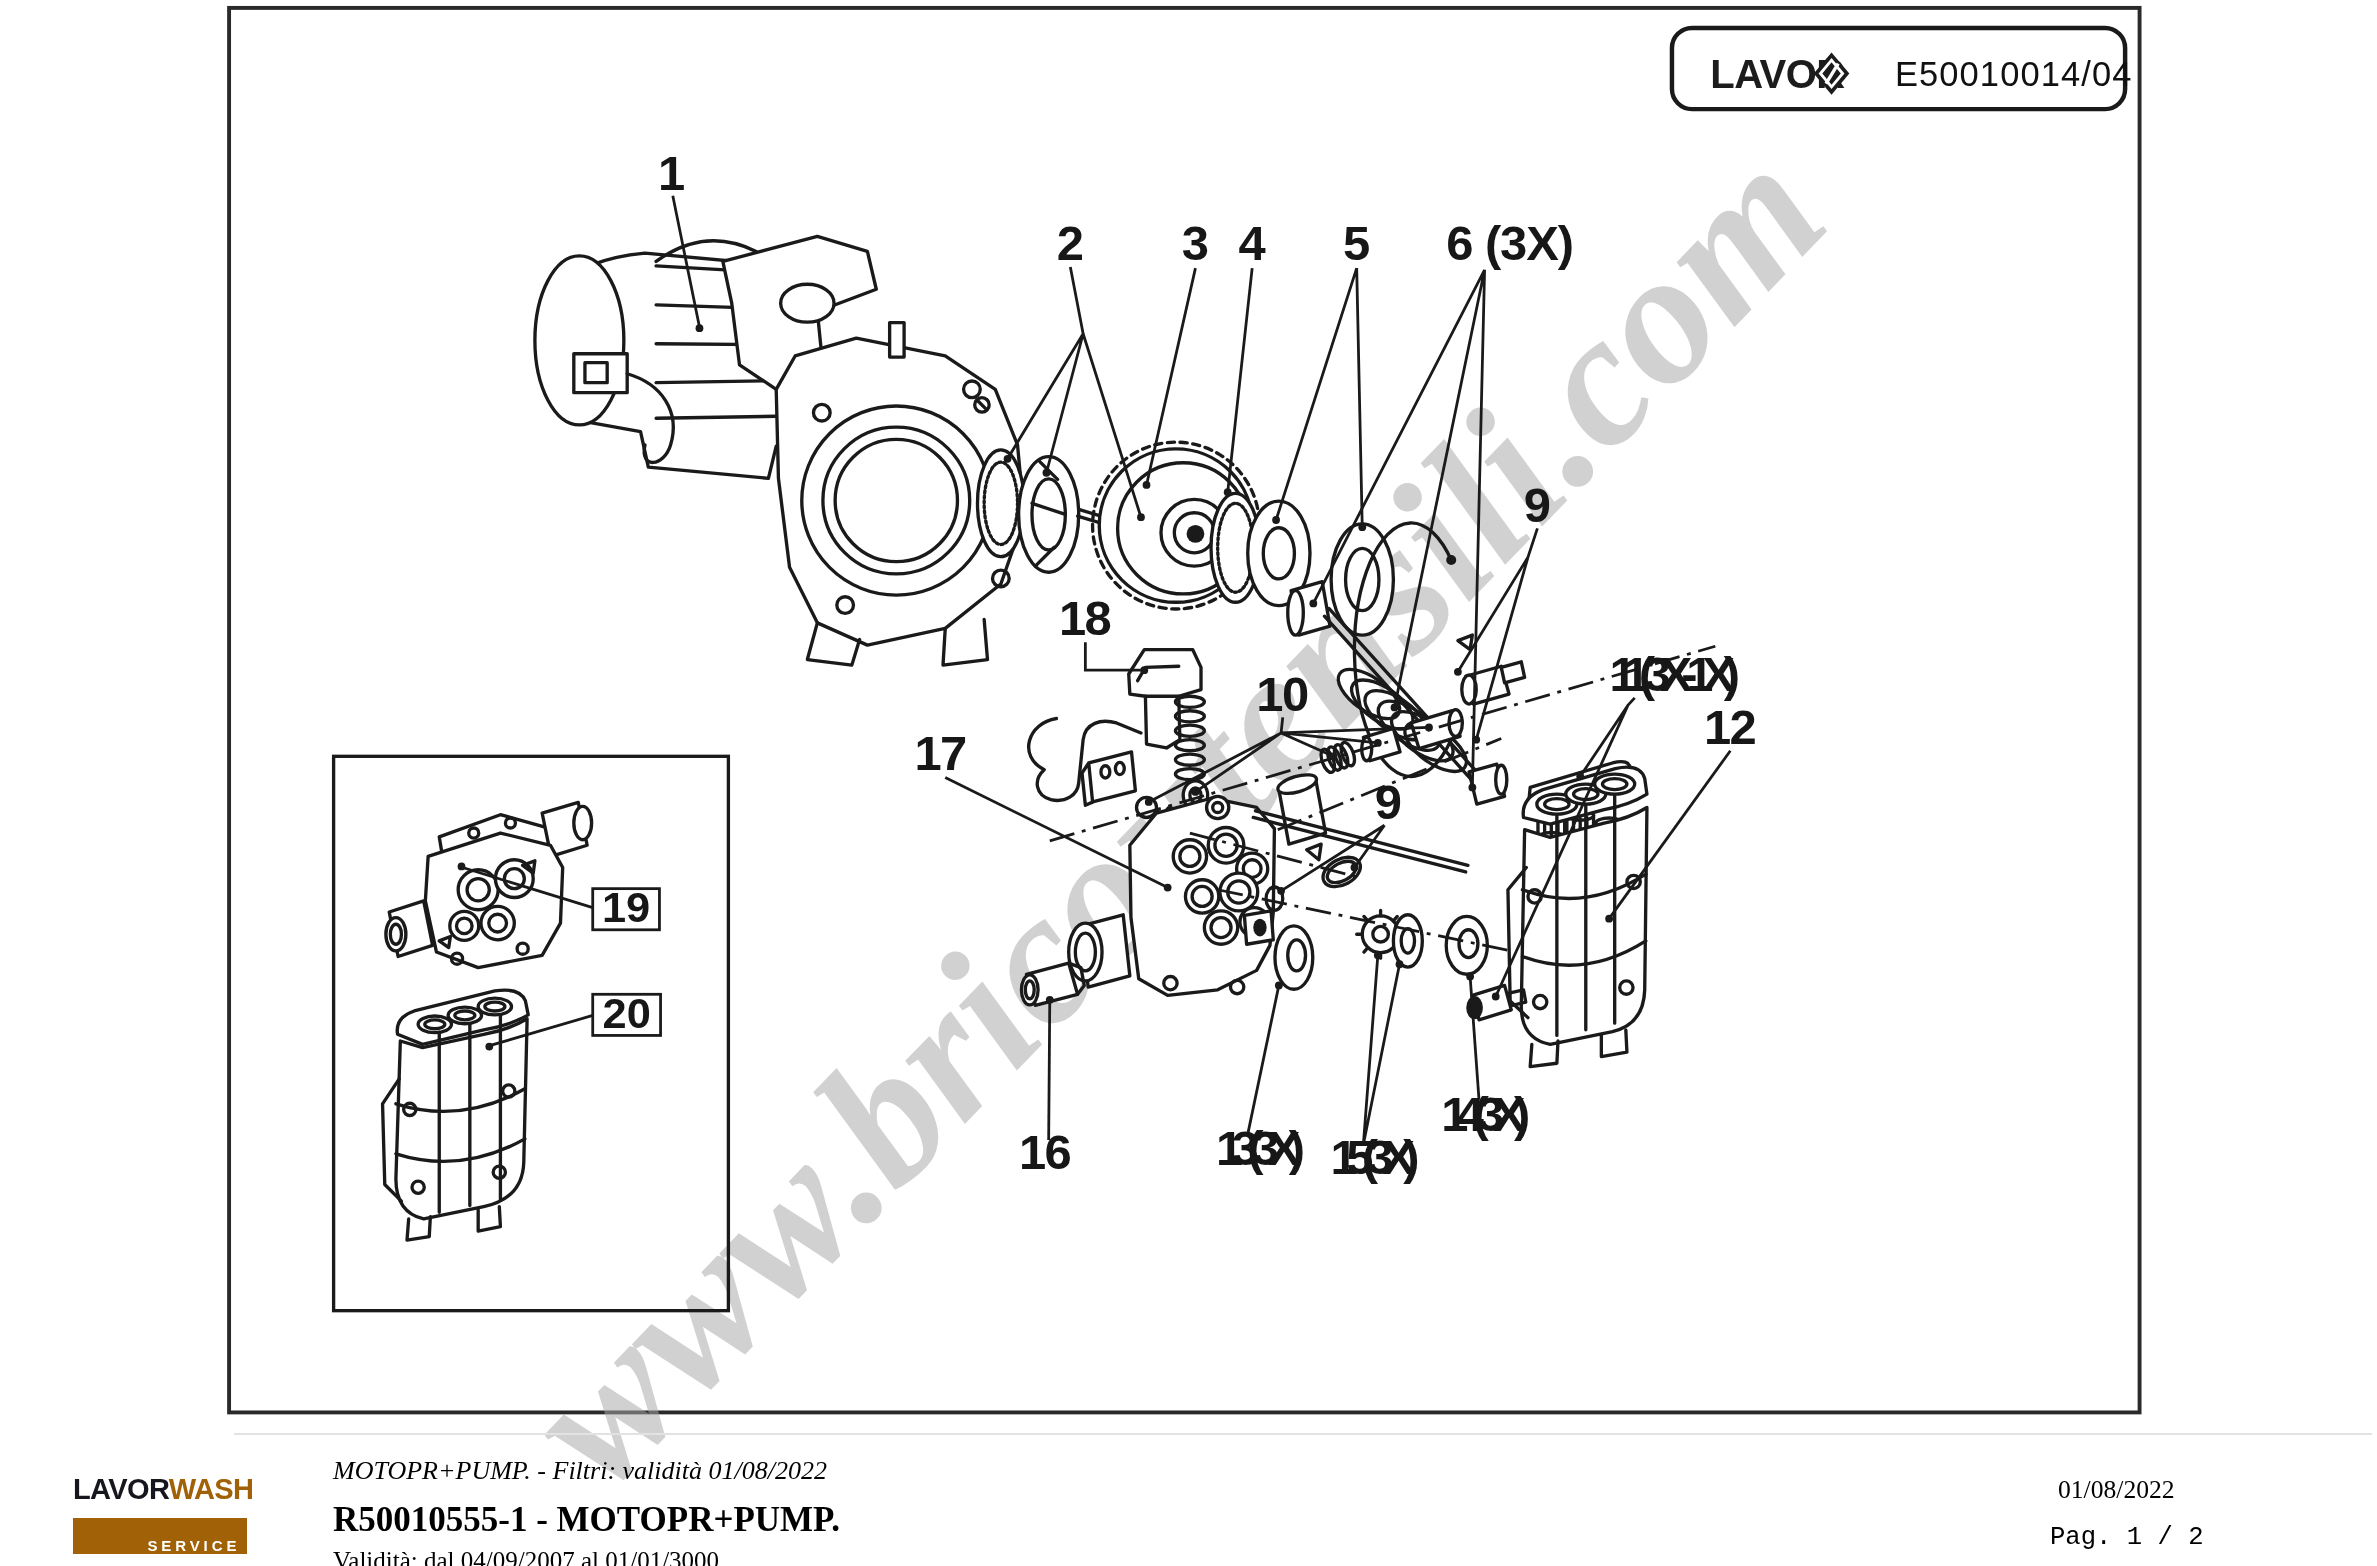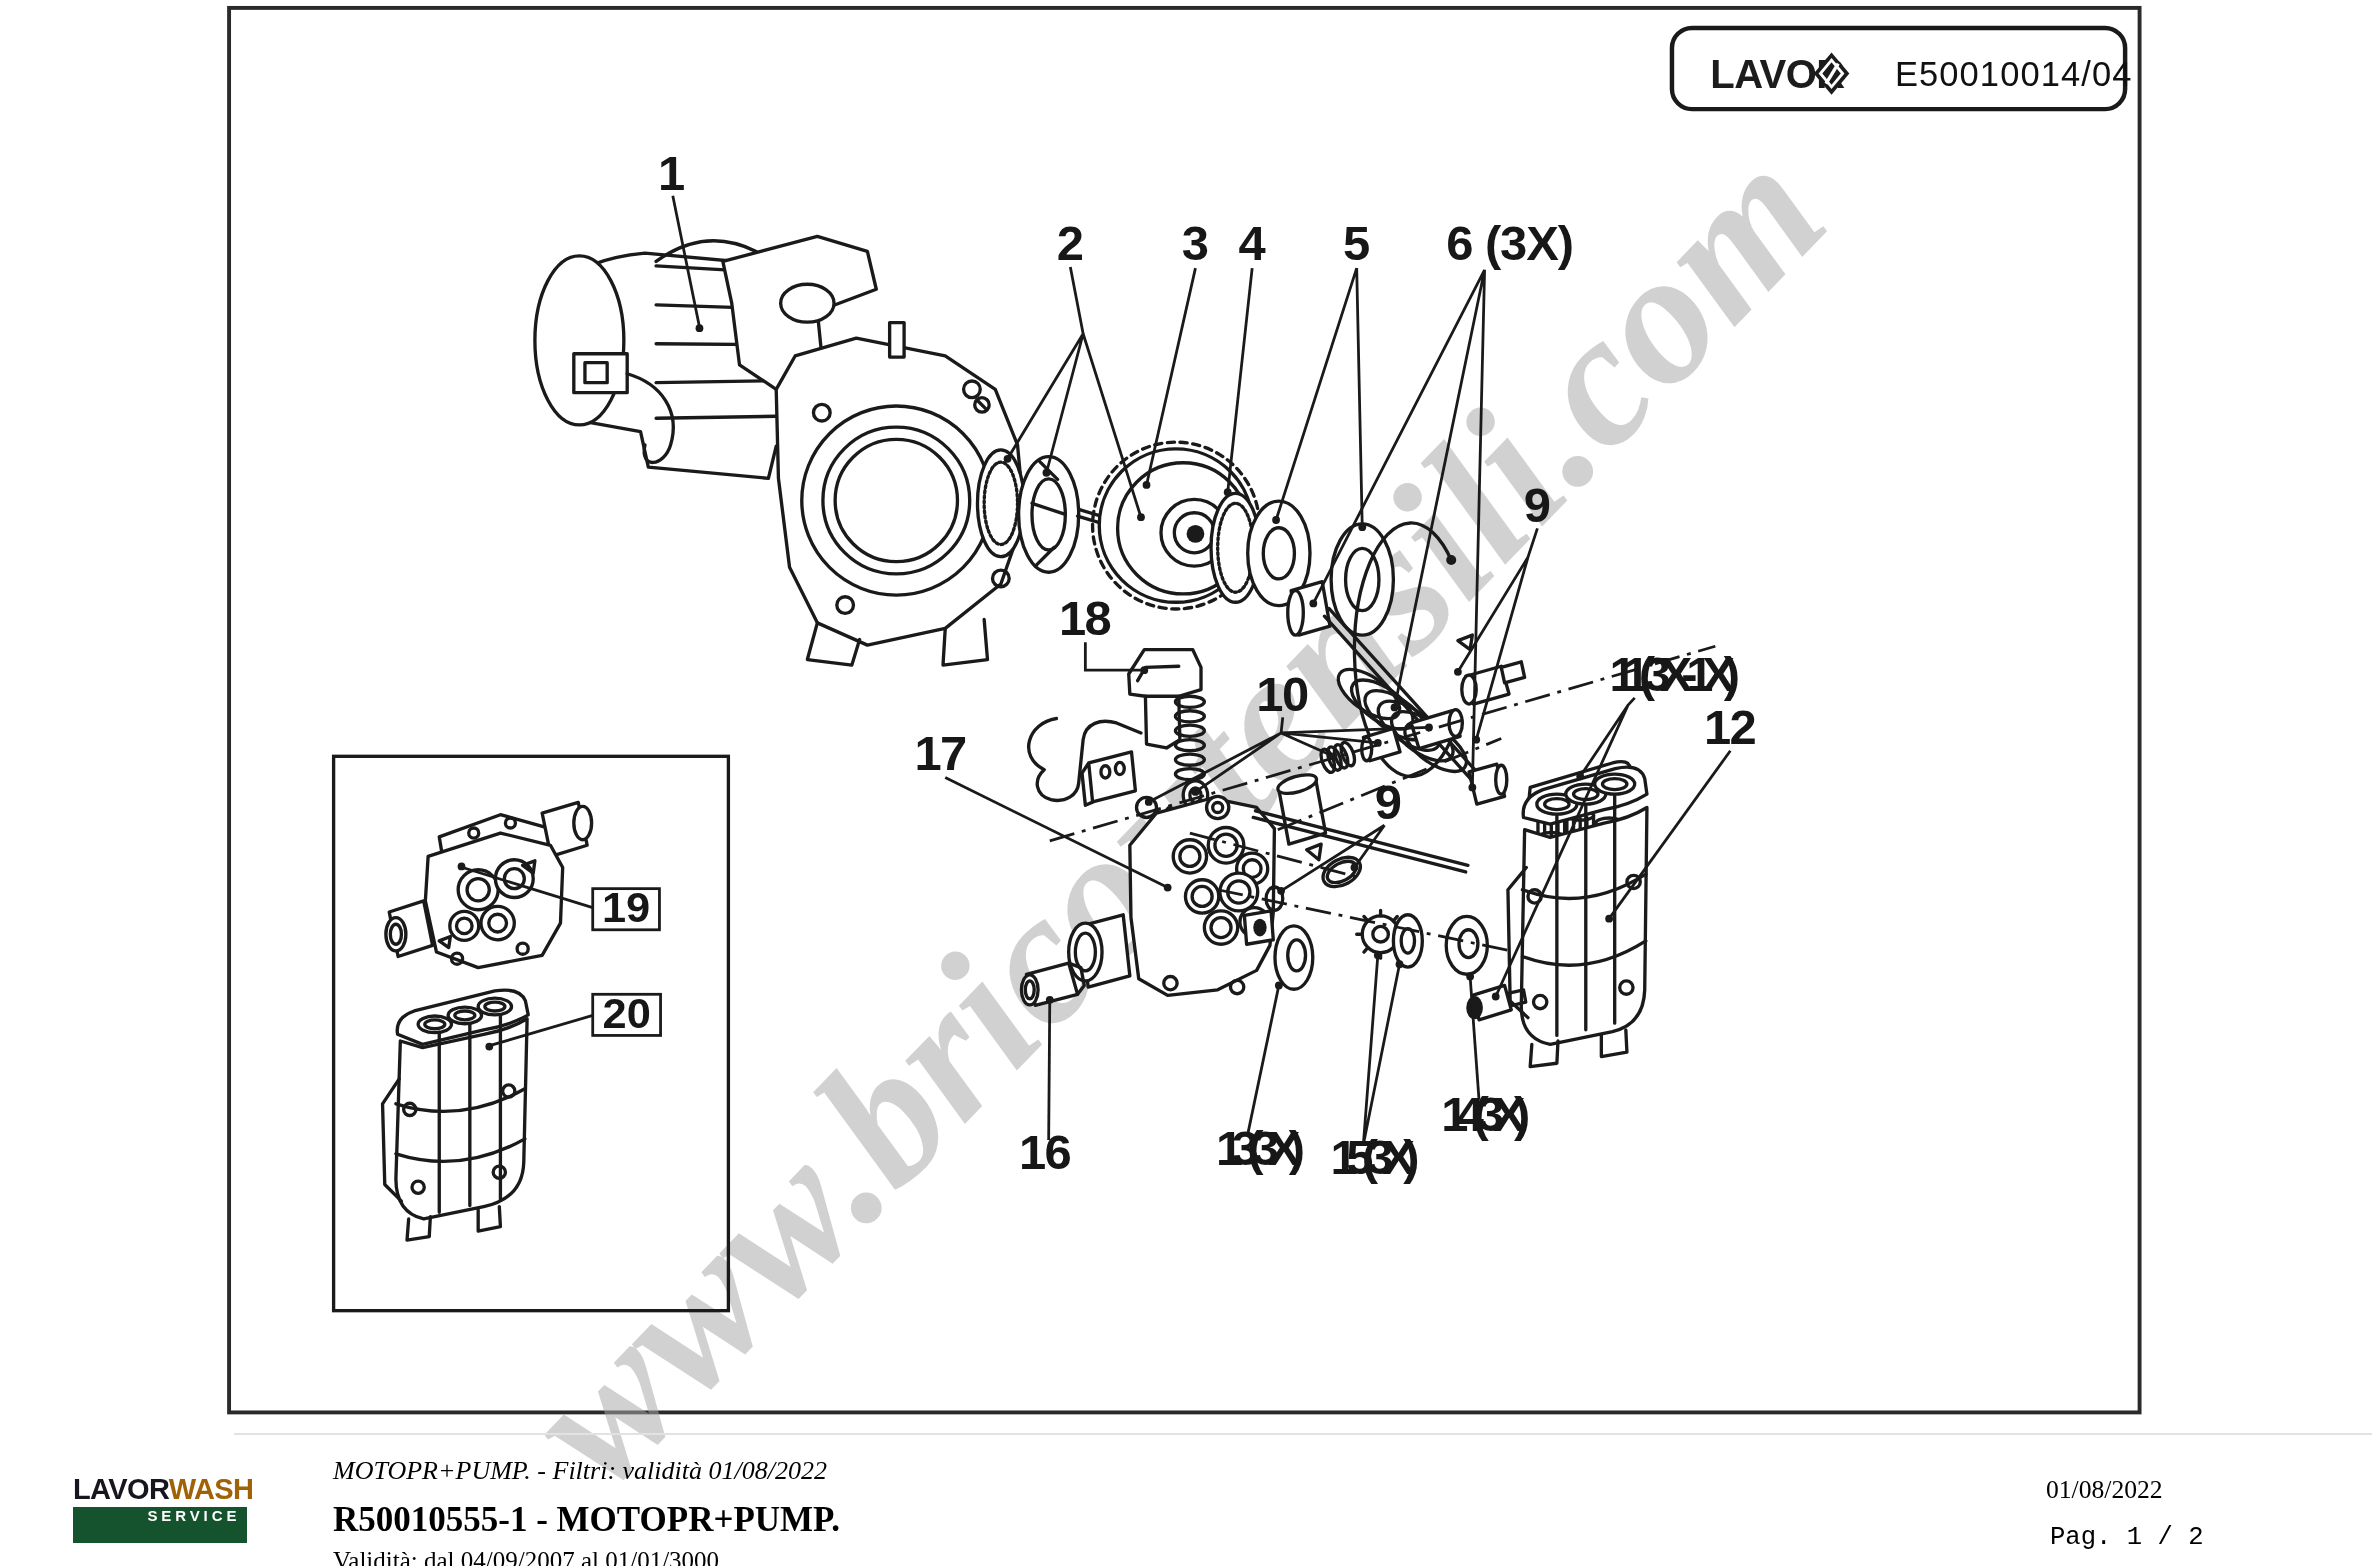--- a/index.html
+++ b/index.html
@@ -15,29 +15,29 @@
   .callout{font-family:"Liberation Sans",sans-serif;font-size:88px;font-weight:600;fill:#171717;text-anchor:middle;}
   .wmark{font-family:"Liberation Serif",serif;font-weight:bold;font-style:italic;
          font-size:340px;fill:#a9a9a9;opacity:.52;text-anchor:middle;}
   .hdr-brand{font-family:"Liberation Sans",sans-serif;font-size:72px;font-weight:900;fill:#1c1c1c;letter-spacing:-1px;}
   .hdr-code{font-family:"Liberation Sans",sans-serif;font-size:62px;fill:#111;letter-spacing:2px;}
   .inset-num{font-family:"Liberation Sans",sans-serif;font-size:78px;font-weight:600;fill:#171717;text-anchor:middle;}
   .sep{position:absolute;left:234px;top:1433px;width:2138px;height:1.7px;background:#e2e2e2;}
   .footer-logo{position:absolute;left:73px;top:1473px;width:175px;}
   .brand-top{font-weight:900;font-size:29px;letter-spacing:-0.6px;white-space:nowrap;}
   .brand-top .lav{color:#16161f;} .brand-top .wash{color:#a16207;}
-  .brand-red{margin-top:1px;width:174px;height:36px;background:#14532d;display:flex;
-             align-items:flex-start;justify-content:flex-end;padding-right:6.7px;box-sizing:border-box;}
+  .brand-red{margin-top:12px;width:174px;height:36px;background:#a16207;display:flex;
+             align-items:flex-end;justify-content:flex-end;padding-right:6.7px;box-sizing:border-box;}
   .brand-red span{color:#fff;font-size:15px;font-weight:bold;letter-spacing:3.9px;}
   .f-lines{position:absolute;left:333px;top:1456px;color:#000;}
   .f1{font-family:"Liberation Serif",serif;font-style:italic;font-size:26px;}
   .f2{font-family:"Liberation Serif",serif;font-weight:bold;font-size:35px;margin-top:14px;}
   .f3{font-family:"Liberation Serif",serif;font-size:25px;margin-top:7px;}
   .f-right{position:absolute;left:2002px;top:1475px;width:157px;text-align:left;color:#000;}
-  .f-date{font-family:"Liberation Serif",serif;font-size:25.6px;margin-left:44px;}
+  .f-date{font-family:"Liberation Serif",serif;font-size:25.6px;margin-left:56px;}
   .f-page{font-family:Liberation Mono, monospace;font-size:25.6px;margin-top:18px;margin-left:48px;white-space:nowrap;}
 </style>
 </head>
 <body>
 
 <div class="page">
 
 <svg width="2377" height="1566" viewBox="0 0 4275 2816">
 
   <defs>

